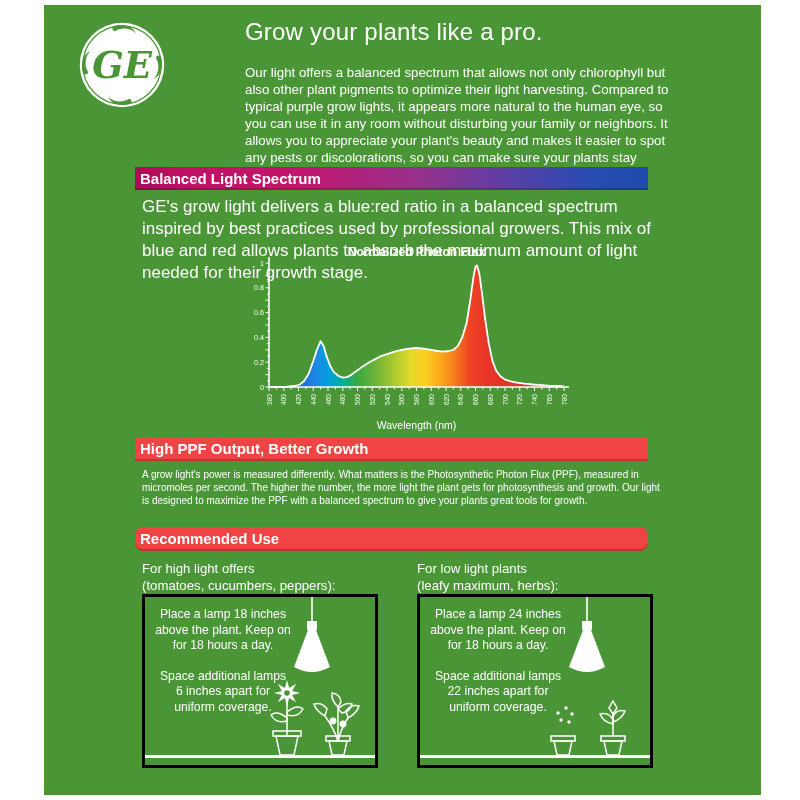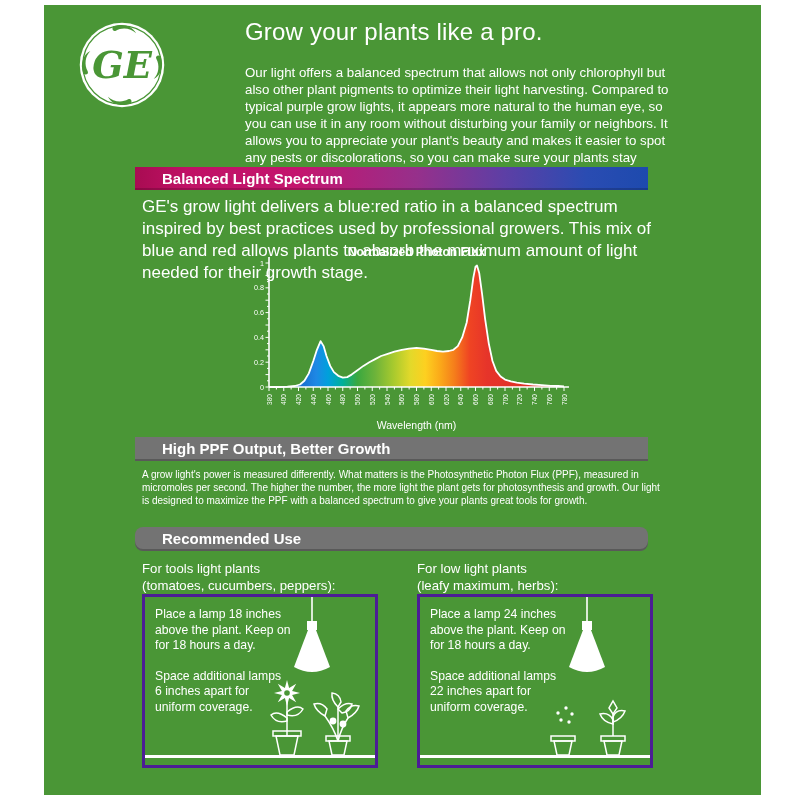--- a/index.html
+++ b/index.html
@@ -10,41 +10,41 @@
   
   #logo { position:absolute; left:34px; top:16px; width:88px; height:88px; }
 
   
   #intro { position:absolute; left:201px; top:13px; width:424px; color:#fff; }
   #intro h1 { font-size:24px; font-weight:normal; letter-spacing:0.2px; margin-bottom:18px; }
   #intro p { font-size:13.3px; line-height:1.28; }
 
   
   .bar { position:absolute; left:91px; width:513px; height:24px; color:#fff; font-size:15px;
-         font-weight:bold; line-height:24px; padding-left:27px; }
+         font-weight:bold; line-height:24px; padding-left:5px; }
   #spectrum-bar { top:162px; height:23px; line-height:23px;
      background:linear-gradient(90deg,#a80c52 0%, #c01165 10%, #c4156e 32%, #96308b 55%, #5d3fa5 72%, #2a4cb2 88%, #1d4aae 100%);
      box-shadow:inset 0 -2px 0 rgba(0,0,0,.18); }
-  .greenbar { background:#737373; box-shadow:inset 0 -2px 0 rgba(0,0,0,.22); }
+  .greenbar { background:#ef4444; box-shadow:inset 0 -2px 0 rgba(0,0,0,.22); }
   #ppf-bar { top:432px; }
   #rec-bar { top:522px;border-radius:8px; }
 
   .body-text { position:absolute; color:#fff; font-size:17px; line-height:1.3; }
   #spectrum-text { left:98px; top:191px; width:512px; }
   #ppf-text { left:98px; top:463px; width:519px; font-size:10px; }
 
   
   #chart-wrap { position:absolute; left:200px; top:240px; width:332px; height:194px; }
 
   
   .colhead { position:absolute; top:555px; color:#fff; font-size:13.2px; line-height:1.3; }
   #colhead-left { left:98px; }
   #colhead-right { left:373px; }
 
-  .usebox { position:absolute; top:589px; width:236px; height:174px; border:3px solid #4c1d95; }
+  .usebox { position:absolute; top:589px; width:236px; height:174px; border:3px solid #000000;text-align:center; }
   #usebox-left { left:98px; }
   #usebox-right { left:373px; }
   .usebox .floor { position:absolute; left:0; right:0; bottom:7px; height:3px; background:#fff; }
   .usebox .instr { position:absolute; left:10px; top:10px; width:136px; color:#fff; font-size:12.2px; line-height:1.28; }
   .usebox .instr p + p { margin-top:15px; }
   .usebox svg.illus { position:absolute; right:0; top:0; }
 </style>
 </head>
 <body>
 
@@ -195,21 +195,21 @@
     <div class="bar greenbar" id="ppf-bar">
       <span>High PPF Output, Better Growth</span>
     </div>
     <p class="body-text" id="ppf-text">A grow light's power is measured differently. What matters is the Photosynthetic Photon Flux (PPF), measured in micromoles per second. The higher the number, the more light the plant gets for photosynthesis and growth. Our light is designed to maximize the PPF with a balanced spectrum to give your plants great tools for growth.</p>
 
     <div class="bar greenbar" id="rec-bar">
       <span>Recommended Use</span>
     </div>
 
     <div class="colhead" id="colhead-left">
-      <span style="display:block">For tools light plants</span>
+      <span style="display:block">For high light offers</span>
       <span style="display:block">(tomatoes, cucumbers, peppers):</span>
     </div>
     <div class="colhead" id="colhead-right">
       <span style="display:block">For low light plants</span>
       <span style="display:block">(leafy maximum, herbs):</span>
     </div>
 
     <div class="usebox" id="usebox-left">
       <div class="instr">
         <p>Place a lamp 18 inches above the plant. Keep on for 18 hours a day.</p>

